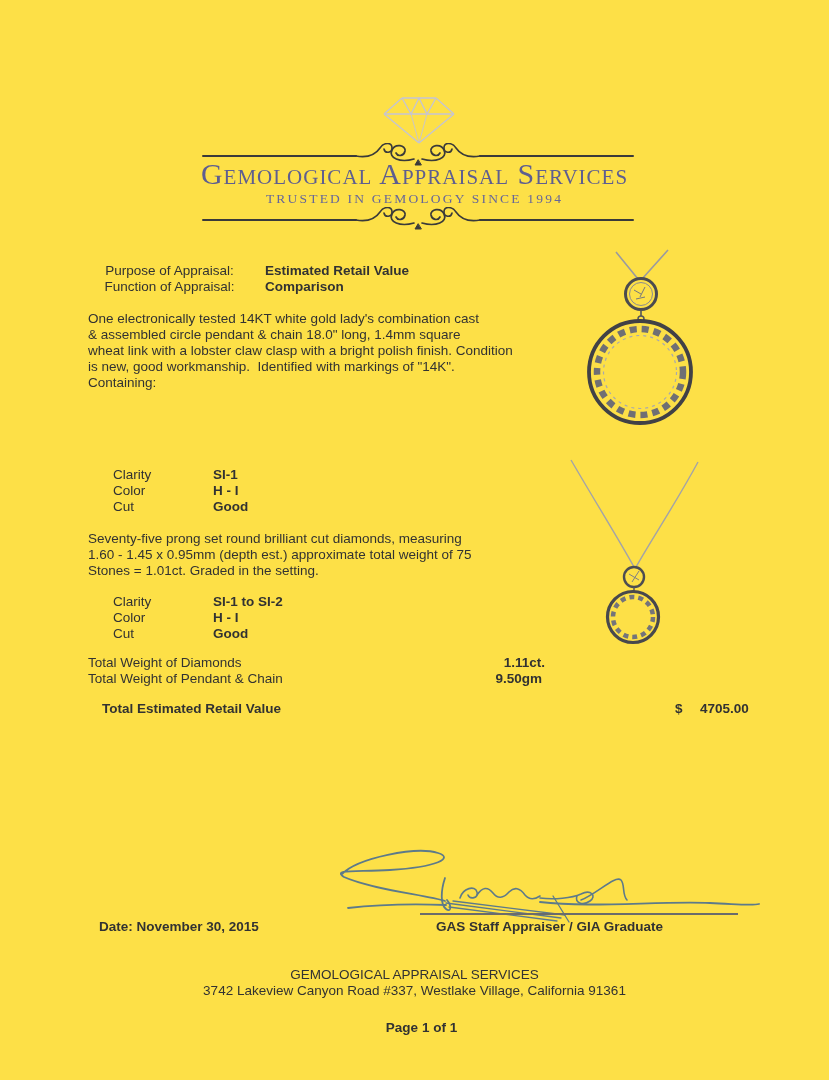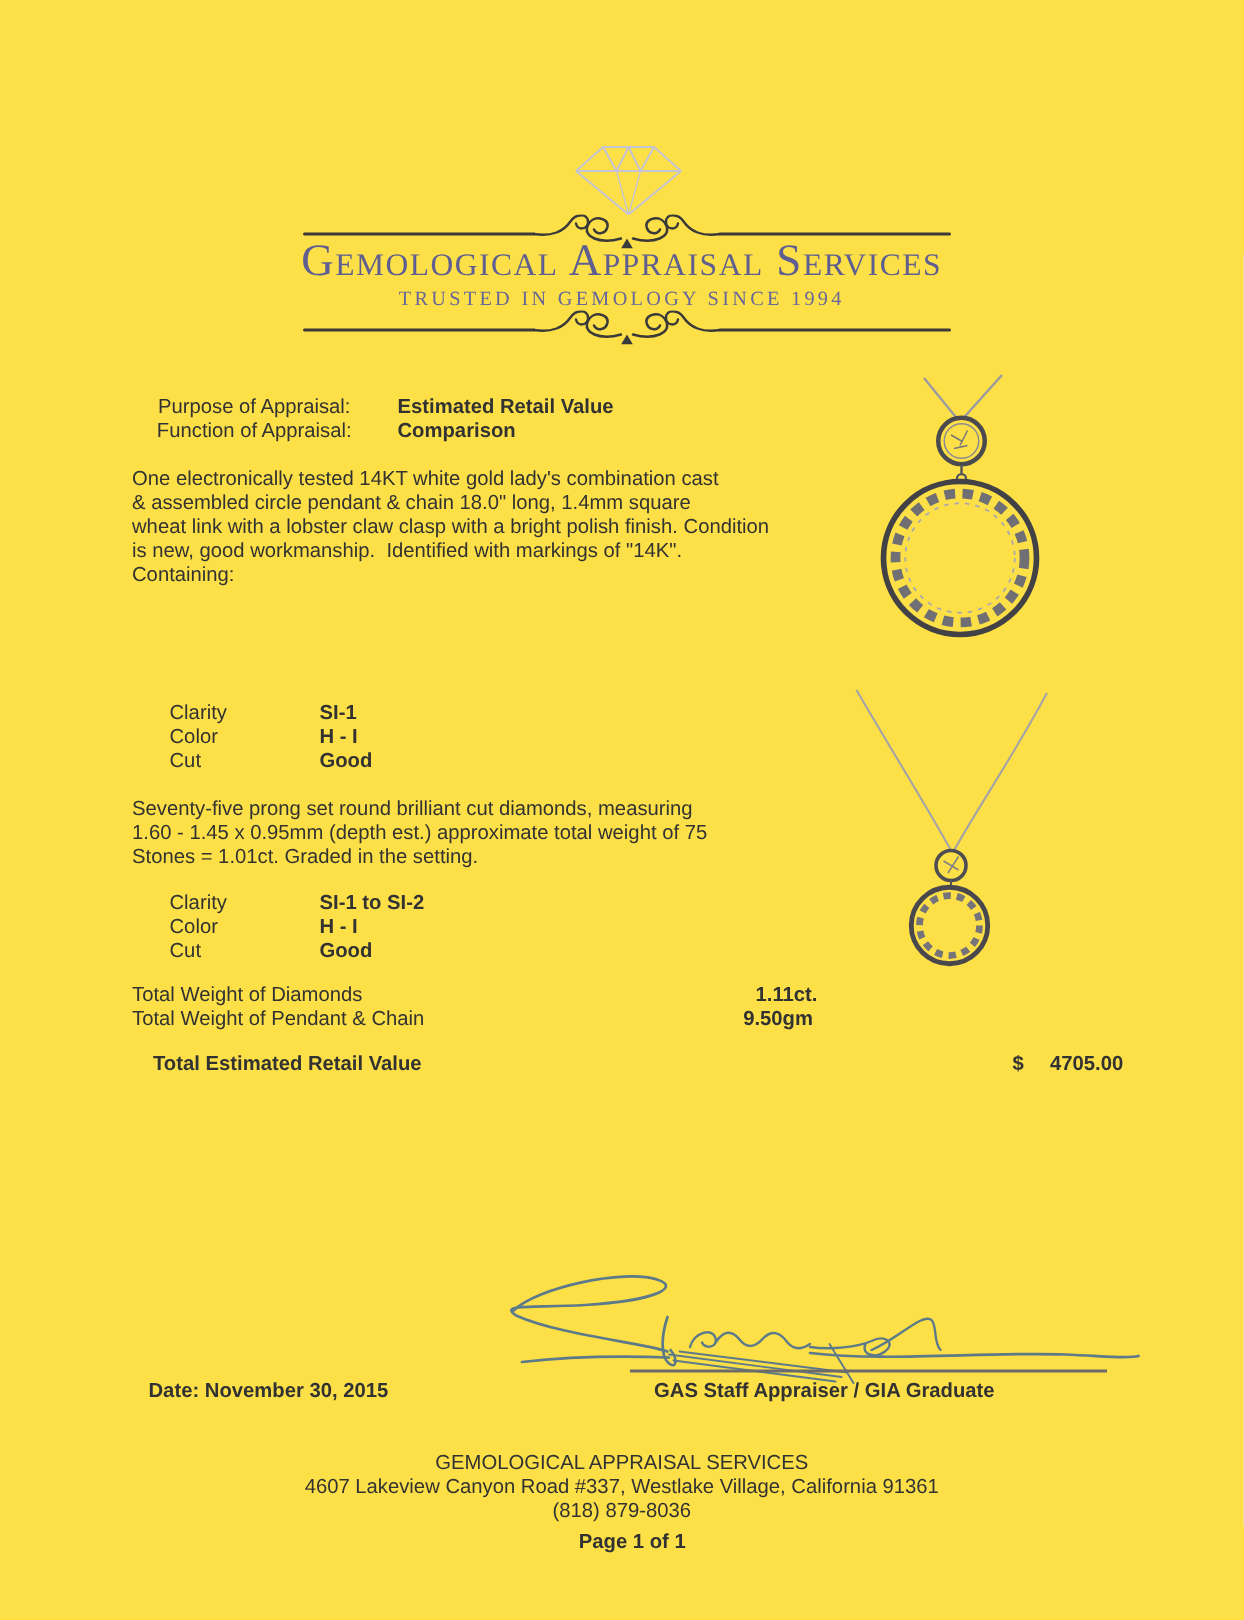--- a/index.html
+++ b/index.html
@@ -188,17 +188,16 @@
       <path d="M225 58 L241 84" stroke-width="1.3"></path>
     </g>
   </svg>
 
   <div class="abs sig-line" style="left:420px;top:913px;width:318px;"></div>
 
   <div class="abs b" style="left:85px;top:919px;">Date: November 30, 2015</div>
   <div class="abs b" style="left:422px;top:919px;">GAS Staff Appraiser / GIA Graduate</div>
 
   <div class="abs footer-center" style="top:967px;">GEMOLOGICAL APPRAISAL SERVICES</div>
-  <div class="abs footer-center" style="top:983px;">4607 Lakeview Canyon Road #337, Westlake Village, California 91361</div>
-  <div class="abs footer-center" style="top:999px;">(818) 879-8036</div>
+  <div class="abs footer-center" style="top:983px;">3742 Lakeview Canyon Road #337, Westlake Village, California 91361</div>
   <div class="abs footer-center b" style="top:1020px;">Page 1 of 1</div>
 
 </div>
 
 </body></html>

